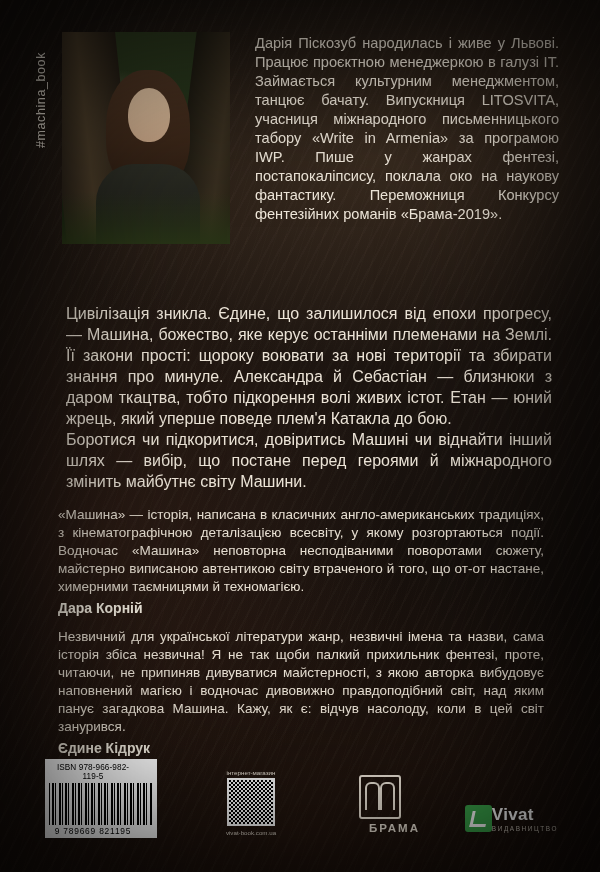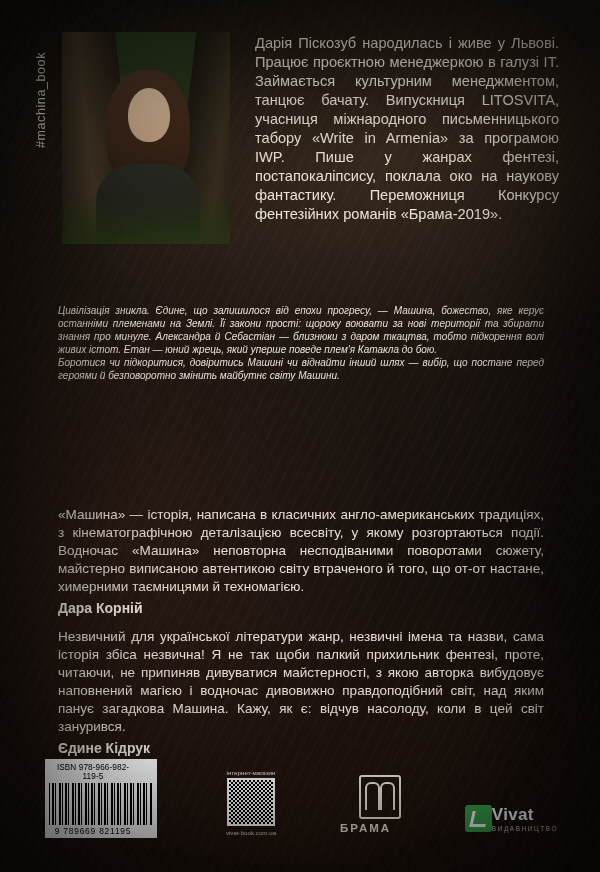--- a/index.html
+++ b/index.html
@@ -151,29 +151,28 @@
     text-align: center;
     color: #f0c98a;
     font-size: 14.6px;
     font-weight: bold;
     line-height: 1.27;
     letter-spacing: 0.25px;
   }
 
   .blurb {
     position: absolute;
-    left: 58px;
+    left: 66px;
     top: 304px;
     width: 486px;
     color: #ece4d7;
-    font-size: 10px;
+    font-size: 16px;
     line-height: 1.31;
     text-align: justify;
     text-justify: inter-word;
-    font-style: italic;
   }
   .blurb p { margin: 0; }
 
   .quote {
     position: absolute;
     left: 58px;
     width: 486px;
     color: #e7dfd2;
     font-size: 13.5px;
     line-height: 1.33;
@@ -262,21 +261,21 @@
     font-size: 6.2px;
     color: #ded6ca;
     margin-top: 3px;
   }
 
   .brama {
     position: absolute;
     left: 340px;
     bottom: 38px;
     width: 80px;
-    text-align: left;
+    text-align: right;
     color: #efe7da;
   }
   .brama .mark {
     width: 38px;
     height: 40px;
     margin: 0 auto 3px auto;
     border: 2px solid #efe7da;
     border-radius: 3px;
     position: relative;
   }
@@ -354,21 +353,21 @@
     <div class="face"></div>
     <div class="body"></div>
     <div class="grass"></div>
   </div>
 
   <div class="bio">Дарія Піскозуб народилась і живе у Львові. Працює проєктною менеджеркою в галузі ІТ. Займається культурним менеджментом, танцює бачату. Випускниця LITOSVITA, учасниця міжнародного письменницького табору «Write in Armenia» за програмою IWP. Пише у жанрах фентезі, постапокаліпсису, поклала око на наукову фантастику. Переможниця Конкурсу фентезійних романів «Брама-2019».</div>
 
 
   <div class="blurb">
     <p>Цивілізація зникла. Єдине, що залишилося від епохи прогресу, — Машина, божество, яке керує останніми племенами на Землі. Її закони прості: щороку воювати за нові території та збирати знання про минуле. Александра й Себастіан — близнюки з даром ткацтва, тобто підкорення волі живих істот. Етан — юний жрець, який уперше поведе плем'я Катакла до бою.</p>
-    <p>Боротися чи підкоритися, довіритись Машині чи віднайти інший шлях — вибір, що постане перед героями й безповоротно змінить майбутнє світу Машини.</p>
+    <p>Боротися чи підкоритися, довіритись Машині чи віднайти інший шлях — вибір, що постане перед героями й міжнародного змінить майбутнє світу Машини.</p>
   </div>
 
   <div class="quote" id="quote-1">
     <p>«Машина» — історія, написана в класичних англо-американських традиціях, з кінематографічною деталізацією всесвіту, у якому розгортаються події. Водночас «Машина» неповторна несподіваними поворотами сюжету, майстерно виписаною автентикою світу втраченого й того, що от-от настане, химерними таємницями й техномагією.</p>
     <div class="sig">Дара Корній</div>
   </div>
 
   <div class="quote" id="quote-2">
     <p>Незвичний для української літератури жанр, незвичні імена та назви, сама історія збіса незвична! Я не так щоби палкий прихильник фентезі, проте, читаючи, не припиняв дивуватися майстерності, з якою авторка вибудовує наповнений магією і водночас дивовижно правдоподібний світ, над яким панує загадкова Машина. Кажу, як є: відчув насолоду, коли в цей світ занурився.</p>
     <div class="sig">Єдине Кідрук</div>

